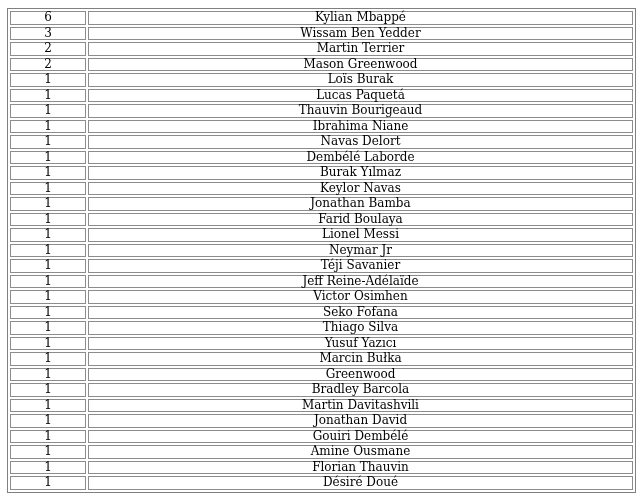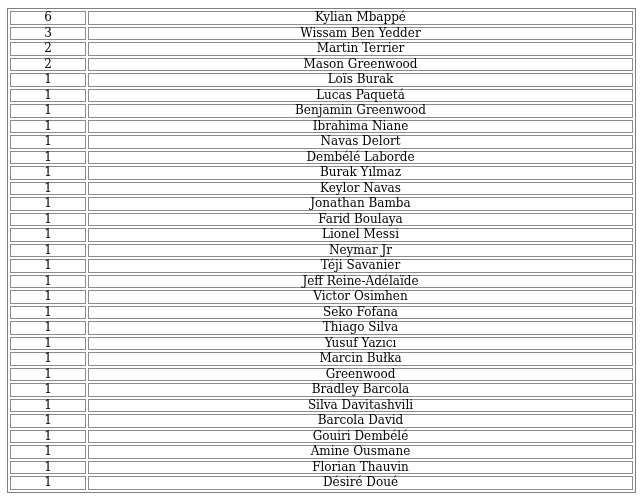--- a/index.html
+++ b/index.html
@@ -65,21 +65,21 @@
       <tr>
         <td>1</td>
         <td>Loïs Burak</td>
       </tr>
       <tr>
         <td>1</td>
         <td>Lucas Paquetá</td>
       </tr>
       <tr>
         <td>1</td>
-        <td>Benjamin Greenwood</td>
+        <td>Thauvin Bourigeaud</td>
       </tr>
       <tr>
         <td>1</td>
         <td>Ibrahima Niane</td>
       </tr>
       <tr>
         <td>1</td>
         <td>Navas Delort</td>
       </tr>
       <tr>
@@ -141,25 +141,25 @@
       <tr>
         <td>1</td>
         <td>Greenwood</td>
       </tr>
       <tr>
         <td>1</td>
         <td>Bradley Barcola</td>
       </tr>
       <tr>
         <td>1</td>
-        <td>Silva Davitashvili</td>
+        <td>Martin Davitashvili</td>
       </tr>
       <tr>
         <td>1</td>
-        <td>Barcola David</td>
+        <td>Jonathan David</td>
       </tr>
       <tr>
         <td>1</td>
         <td>Gouiri Dembélé</td>
       </tr>
       <tr>
         <td>1</td>
         <td>Amine Ousmane</td>
       </tr>
       <tr>

